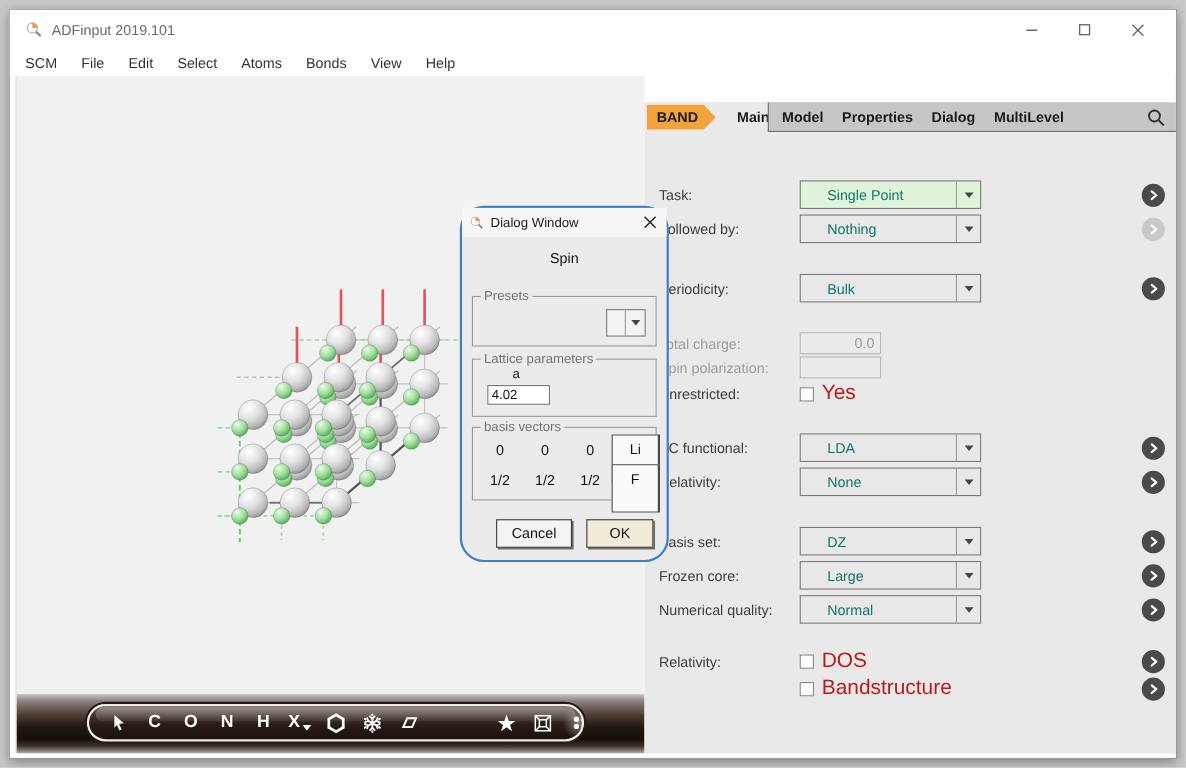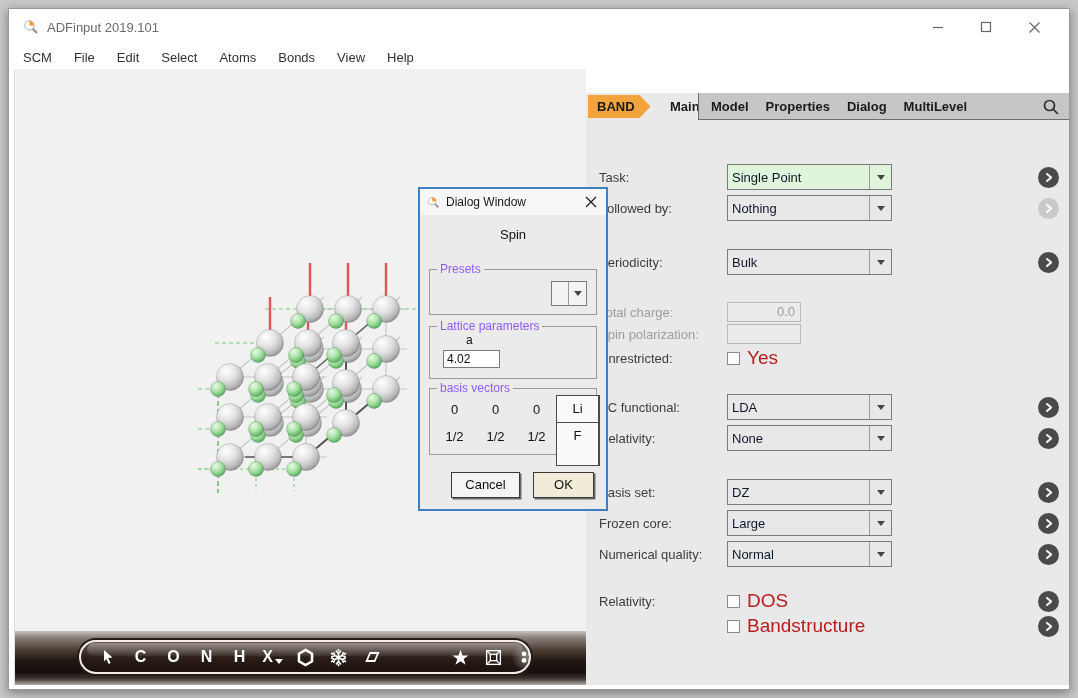--- a/index.html
+++ b/index.html
@@ -46,39 +46,39 @@
   .tab{font-size:13px;font-weight:bold;color:#1a1a1a;}
   .search-btn{position:absolute;right:9px;top:5px;width:18px;height:18px;}
   
   .form{position:absolute;top:27px;left:0;right:0;bottom:0;}
   .row{position:absolute;left:13px;right:10px;height:28px;display:flex;align-items:center;}
   .lbl{width:128px;font-size:13px;color:#3c3c3c;flex:none;}
   .lbl.dis{color:#9d9d9d;}
   .dd{width:165px;height:26px;background:#e8e8e8;border:1px solid #7b7b7b;display:flex;align-items:center;
       box-sizing:border-box;flex:none;}
   .dd.green{background:#dff4da;}
-  .ddv{flex:1;font-size:13px;color:#0f172a;padding-left:4px;}
+  .ddv{flex:1;font-size:13px;color:#0f766e;padding-left:24px;}
   .ddb{width:21px;align-self:stretch;border-left:1px solid #9a9a9a;display:flex;align-items:center;justify-content:center;}
   .ddb i{width:0;height:0;border-left:4px solid transparent;border-right:4px solid transparent;border-top:5px solid #444;}
   .circ{margin-left:auto;width:21px;height:21px;border-radius:50%;background:#4a4a4a;
         display:flex;align-items:center;justify-content:center;flex:none;}
   .circ.dis{background:#c9c9c9;}
   .tinput{width:74px;height:20px;background:#ebebeb;border:1px solid #b9b9b9;box-sizing:border-box;
           font-size:13px;color:#9a9a9a;text-align:right;padding:0 5px;line-height:18px;flex:none;}
   .cbx{width:13px;height:13px;background:#fdfdfd;border:1px solid #8a8a8a;box-sizing:border-box;flex:none;margin-right:7px;}
   .cbx-lbl{font-size:19px;color:#b91c1c;}
   
   .dialog{position:absolute;left:409px;top:178px;width:190px;height:324px;background:#ebebeb;
     border:2px solid #3e7ec1;box-sizing:border-box;z-index:20;}
   .dlg-title{height:26px;background:#f7f7f7;display:flex;align-items:center;padding:0 7px;}
   .dlg-title .t{font-size:12px;color:#1a1a1a;margin-left:6px;}
   .dlg-close{margin-left:auto;width:16px;height:16px;display:flex;align-items:center;justify-content:center;}
   .dlg-compound{text-align:center;font-size:13px;color:#111;margin-top:12px;}
   .grp{position:absolute;left:9px;right:9px;border:1px solid #9a9a9a;}
-  .grp .legend{position:absolute;top:-8px;left:7px;background:#ebebeb;padding:0 3px;font-size:12px;color:#8b5cf6;}
+  .grp .legend{position:absolute;top:-8px;left:7px;background:#ebebeb;padding:0 3px;font-size:12px;color:#737373;}
   .grp-presets{top:80px;height:44px;}
   .mini-dd{position:absolute;right:9px;top:11px;width:36px;height:25px;background:#f3f3f3;border:1px solid #7b7b7b;
     box-sizing:border-box;display:flex;}
   .mini-dd .sp{flex:1;}
   .mini-dd .ddb{width:17px;}
   .grp-lattice{top:137px;height:51px;}
   .lat-a{position:absolute;left:36px;top:6px;font-size:12px;color:#111;}
   .lat-input{position:absolute;left:13px;top:23px;width:57px;height:18px;background:#fff;border:1px solid #7b7b7b;
     box-sizing:border-box;font-size:12px;color:#111;padding:0 3px;line-height:16px;}
   .grp-basis{top:199px;height:65px;}
@@ -478,21 +478,21 @@
                 <svg width="10" height="11" viewBox="0 0 10 11">
                   <path d="M3 2 L7.2 5.5 L3 9" fill="none" stroke="#fff" stroke-width="2" stroke-linecap="round" stroke-linejoin="round"></path>
                 </svg>
               </span>
           </div>
 
         </div>
       </div>
     </div>
 
-    <div class="dialog" style="border-color: rgb(62, 126, 193);">
+    <div class="dialog" style="border-color: rgb(62, 126, 193); border-radius: 22px;">
       <div class="dlg-title">
         <svg width="13" height="13" viewBox="0 0 16 16">
           <line x1="9.5" y1="9.5" x2="14" y2="14" stroke="#8a8a8a" stroke-width="2"></line>
           <circle cx="6.4" cy="6.4" r="4.6" fill="#ffffff" stroke="#b0b0b0" stroke-width="1"></circle>
           <path d="M6.4 1.8 A4.6 4.6 0 0 1 11 6.4 L6.4 6.4 Z" fill="#f29a2e"></path>
         </svg>
         <span class="t">Dialog Window</span>
         <span class="dlg-close">
           <svg width="12" height="12" viewBox="0 0 12 12">
               <path d="M1 1 L11 11 M11 1 L1 11" stroke="#222" stroke-width="1.3"></path>

